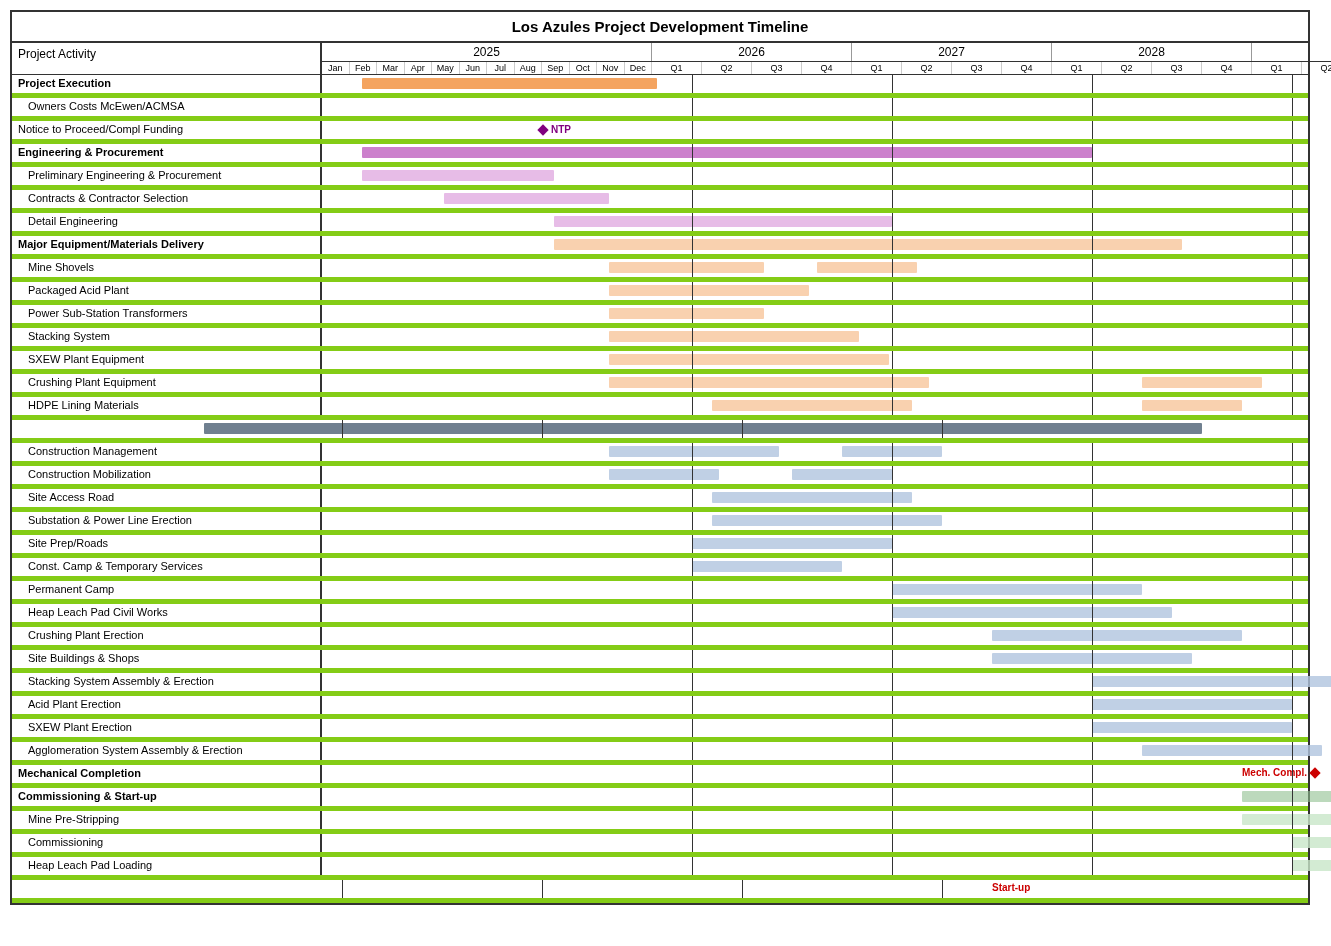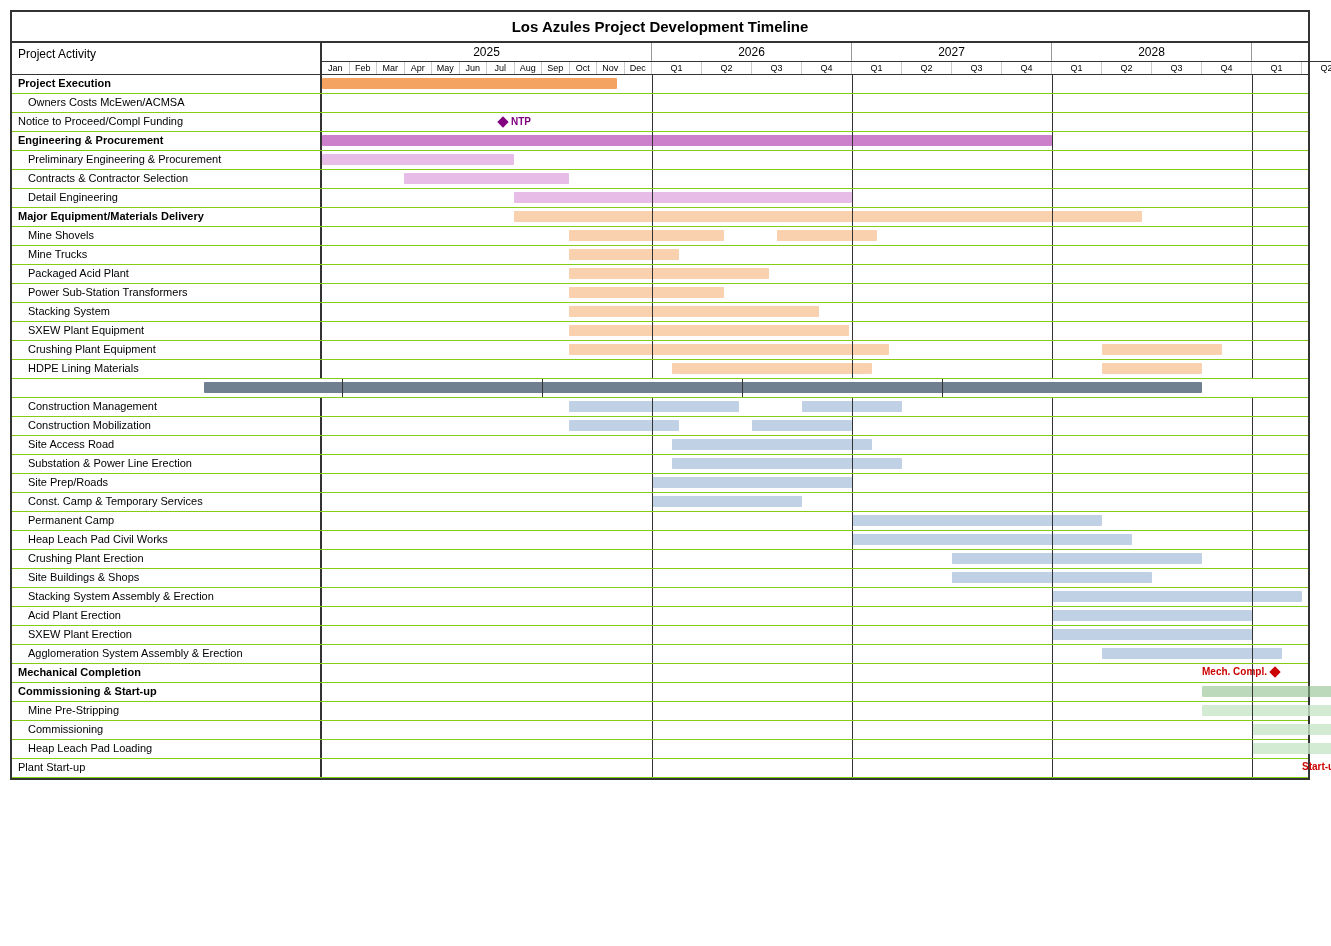--- a/index.html
+++ b/index.html
@@ -13,21 +13,21 @@
     .year-cell { text-align: center; font-weight: normal; font-size: 12px; border-right: 1px solid #999; padding: 2px 0; }
     .year-2025 { width: 330px; }
     .year-2026 { width: 200px; }
     .year-2027 { width: 200px; }
     .year-2028 { width: 200px; }
     .year-2029 { width: 200px; }
     .month-row { display: flex; }
     .month-cell { text-align: center; font-size: 9px; border-right: 1px solid #ccc; padding: 1px 0; width: 27.5px; min-width: 27.5px; }
     .q-cell { text-align: center; font-size: 9px; border-right: 1px solid #ccc; padding: 1px 0; width: 50px; min-width: 50px; }
     .chart-body { }
-    .chart-row { display: flex; border-bottom: 1px solid #84cc16; min-height: 18px; }
+    .chart-row { display: flex; border-bottom: 5px solid #84cc16; min-height: 18px; gap: 40px; }
     .chart-row.bold-row .activity-label { font-weight: bold; }
     .activity-label { width: 310px; min-width: 310px; padding: 2px 6px; border-right: 2px solid #333; font-size: 11px; white-space: nowrap; overflow: hidden; }
     .activity-label.indent { padding-left: 16px; }
     .timeline-area { flex: 1; position: relative; height: 18px; overflow: visible; }
     .gantt-bar { position: absolute; top: 3px; height: 11px; border-radius: 1px; }
     
     .ydiv { position: absolute; top: 0; width: 1px; background: #333; height: 100%; }
     .milestone { position: absolute; top: 3px; font-size: 10px; color: #c00; font-weight: bold; white-space: nowrap; display: flex; align-items: center; gap: 2px; }
     .diamond { display: inline-block; width: 8px; height: 8px; background: #c00; transform: rotate(45deg); margin: 0 2px; }
     .diamond-purple { background: purple; }
@@ -189,30 +189,20 @@
       <div class="timeline-area">
         <div class="gantt-bar" style="left:247px; width:155px; background:#f4a460; opacity:0.5;"></div>
         <div class="gantt-bar" style="left:455px; width:100px; background:#f4a460; opacity:0.5;"></div>
         <div class="ydiv" style="left:330px;"></div>
         <div class="ydiv" style="left:530px;"></div>
         <div class="ydiv" style="left:730px;"></div>
         <div class="ydiv" style="left:930px;"></div>
       </div>
     </div>
 
-    <div class="chart-row">
-      <div class="activity-label indent">Mine Trucks</div>
-      <div class="timeline-area">
-        <div class="gantt-bar" style="left:247px; width:110px; background:#f4a460; opacity:0.5;"></div>
-        <div class="ydiv" style="left:330px;"></div>
-        <div class="ydiv" style="left:530px;"></div>
-        <div class="ydiv" style="left:730px;"></div>
-        <div class="ydiv" style="left:930px;"></div>
-      </div>
-    </div>
 
     <div class="chart-row">
       <div class="activity-label indent">Packaged Acid Plant</div>
       <div class="timeline-area">
         <div class="gantt-bar" style="left:247px; width:200px; background:#f4a460; opacity:0.5;"></div>
         <div class="ydiv" style="left:330px;"></div>
         <div class="ydiv" style="left:530px;"></div>
         <div class="ydiv" style="left:730px;"></div>
         <div class="ydiv" style="left:930px;"></div>
       </div>
@@ -495,21 +485,20 @@
       <div class="timeline-area">
         <div class="gantt-bar" style="left:930px; width:260px; background:#c8e6c8; opacity:0.8;"></div>
         <div class="ydiv" style="left:330px;"></div>
         <div class="ydiv" style="left:530px;"></div>
         <div class="ydiv" style="left:730px;"></div>
         <div class="ydiv" style="left:930px;"></div>
       </div>
     </div>
 
     <div class="chart-row">
-      <div class="activity-label">Plant Start-up</div>
       <div class="timeline-area">
 
         <div class="milestone" style="left:980px; top:2px;">
           <span style="color:#c00; font-weight:bold; font-size:10px;">Start-up</span>
 
         </div>
         <div class="ydiv" style="left:330px;"></div>
         <div class="ydiv" style="left:530px;"></div>
         <div class="ydiv" style="left:730px;"></div>
         <div class="ydiv" style="left:930px;"></div>

